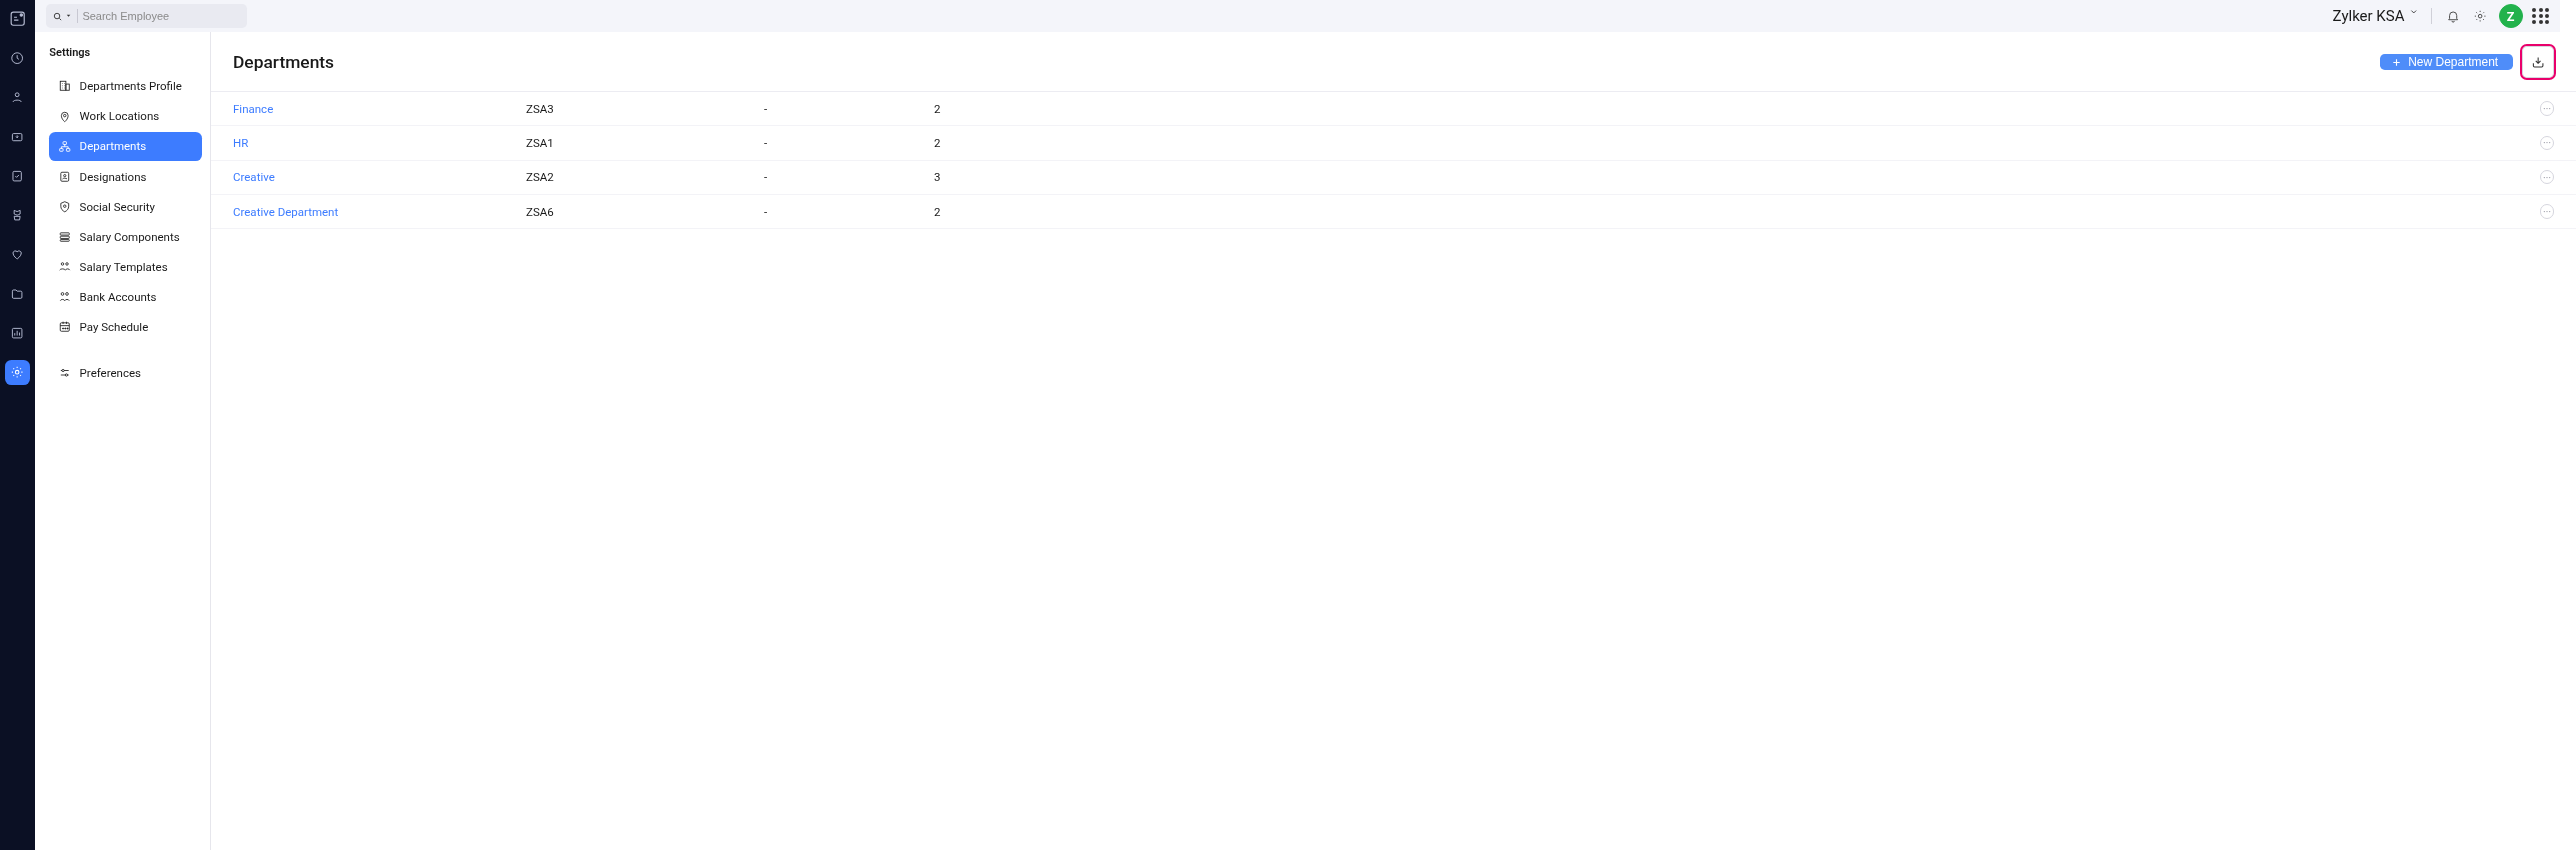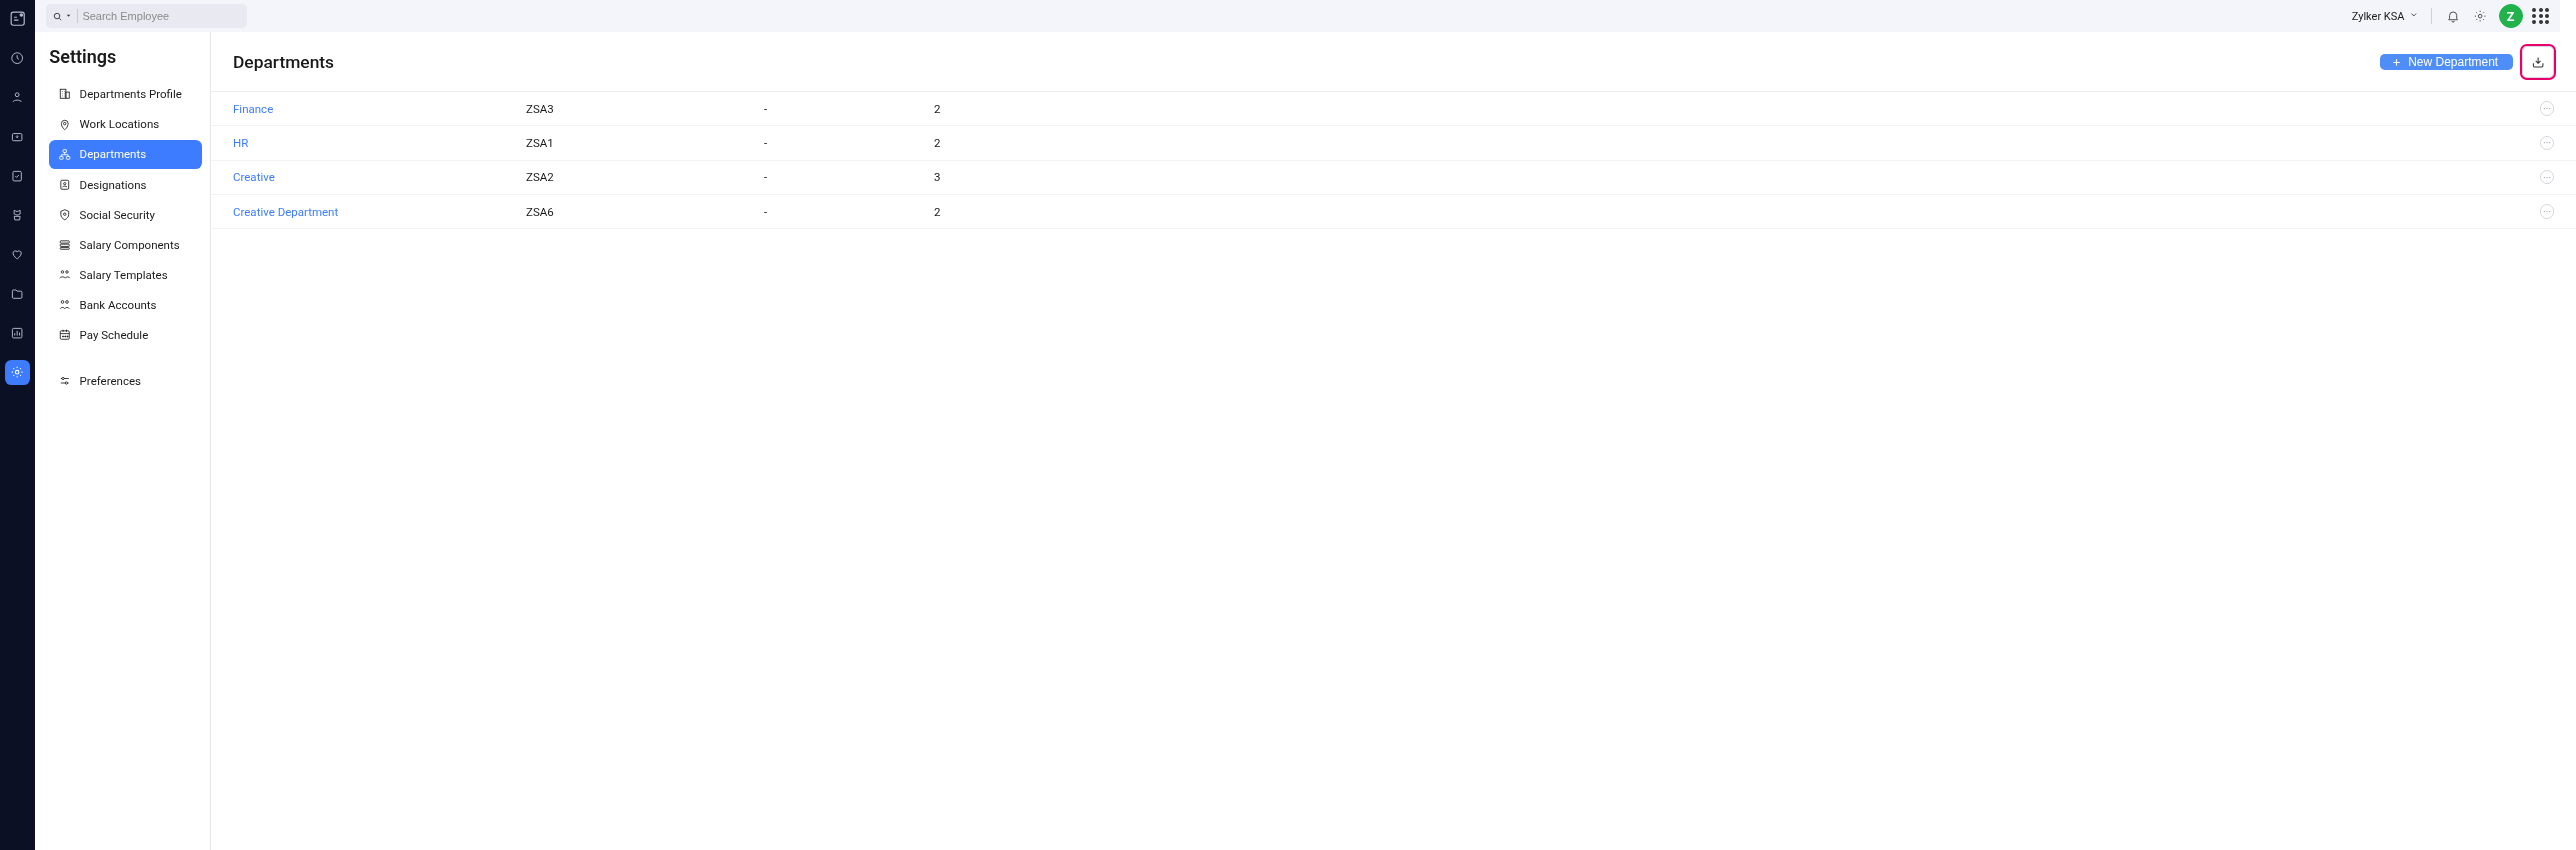--- a/index.html
+++ b/index.html
@@ -42,21 +42,21 @@
     background: transparent;
     outline: none;
     font-size: 11px;
     width: 158px;
     color: #333;
   }
   .search-input::placeholder { color: #8a8a8a; }
   .topbar-spacer { flex: 1; }
   .org-switch {
     display: flex; align-items: flex-start; gap: 4.8px;
-    font-size: 11px; color: #1a1a1a;
+    font-size: 15px; color: #1a1a1a;
     cursor: pointer;
   }
   .topbar-divider {
     width: 0.8px; height: 16px; background: #d0d0d8;
     margin: 0 3.2px;
   }
   .topbar-iconbtn {
     width: 17.4px; height: 17.4px;
     display: flex; align-items: center; justify-content: center;
     cursor: pointer;
@@ -109,21 +109,21 @@
   
   .sidebar {
     position: absolute;
     top: 32px; left: 35px; bottom: 0;
     width: 176px;
     border-right: 0.8px solid #e6e6ec;
     padding: 14.3px 8px 8px 14.3px;
     overflow-y: auto;
   }
   .sidebar-title {
-    font-size: 18px; font-weight: 600;
+    font-size: 11px; font-weight: 600;
     margin-bottom: 12.7px;
     color: #1a1a1a;
   }
   .side-item {
     display: flex; align-items: center; gap: 8px;
     height: 28.5px;
     padding: 0 8px;
     border-radius: 6.3px;
     cursor: pointer;
     color: #1a1a1a;

